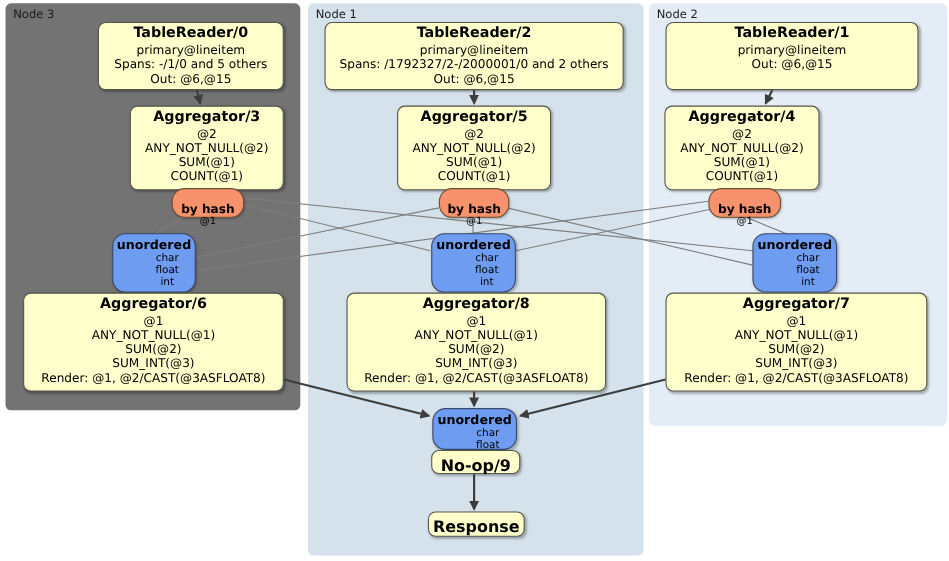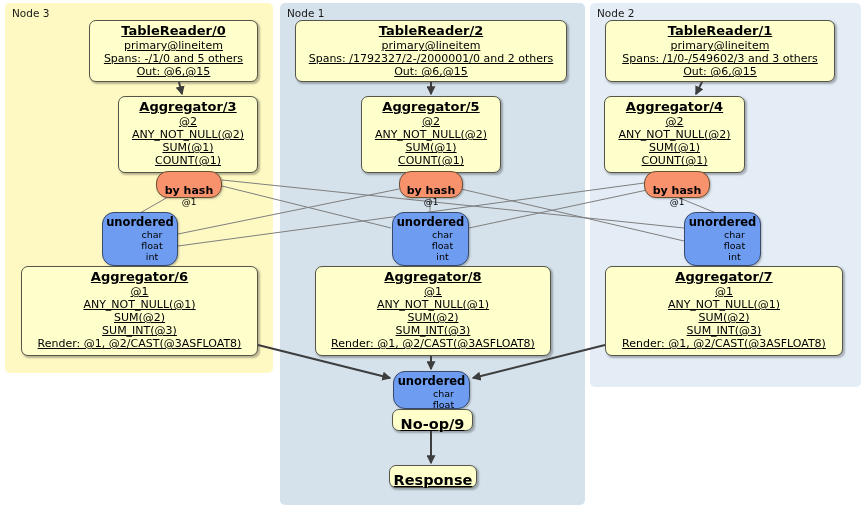--- a/index.html
+++ b/index.html
@@ -1,25 +1,25 @@
 <!DOCTYPE html>
 <html><head>
 <meta charset="utf-8">
 <style>
   html,body { margin:0; padding:0; background:#ffffff; font-family:"DejaVu Sans", sans-serif; color:#000; }
   .canvas { position:relative; width:863px; height:510px; background:#ffffff; overflow:hidden; }
 
   .region { position:absolute; border-radius:5px; z-index:1; }
-  .region-n3 { background:#fef9c3; }
+  .region-n3 { background:#737373; }
   .region-n1 { background:#d5e2eb; }
   .region-n2 { background:#e4edf6; }
   .rlabel { position:absolute; top:4px; left:7px; font-size:10.5px; color:#1a1a1a; }
 
   .ybox { position:absolute; box-sizing:border-box; background:#ffffcc; border:1px solid #55554a;
-          border-radius:7px; box-shadow:1.5px 1.5px 2px rgba(0,0,0,0.28); text-align:center; z-index:3;text-decoration:underline; }
+          border-radius:7px; box-shadow:1.5px 1.5px 2px rgba(0,0,0,0.28); text-align:center; z-index:3; }
   .btitle { font-size:13px; font-weight:bold; line-height:16px; padding-top:2px; white-space:nowrap; }
   .bline  { font-size:11px; line-height:13px; white-space:nowrap; }
 
   .router { position:absolute; box-sizing:border-box; background:#f7926c; border:1px solid #6b4f33;
             border-radius:12px; text-align:center; z-index:3; box-shadow:1px 1px 2px rgba(0,0,0,0.25); }
   .rtitle { font-size:11px; font-weight:bold; line-height:13px; padding-top:12px; }
   .rsub   { font-size:9px; line-height:10px; }
 
   .sync { position:absolute; box-sizing:border-box; background:#6d9cf1; border:1px solid #39496b;
           border-radius:12px; text-align:center; z-index:3; box-shadow:1px 1px 2px rgba(0,0,0,0.25); }
@@ -120,21 +120,20 @@
     <div class="bline">@1</div>
     <div class="bline">ANY_NOT_NULL(@1)</div>
     <div class="bline">SUM(@2)</div>
     <div class="bline">SUM_INT(@3)</div>
     <div class="bline">Render: @1, @2/CAST(@3ASFLOAT8)</div>
   </div>
 
   <div class="ybox" style="left:605px;top:20px;width:230px;height:62px">
     <div class="btitle">TableReader/1</div>
     <div class="bline">primary@lineitem</div>
-    <div class="bline">Spans: /1/0-/549602/3 and 3 others</div>
     <div class="bline">Out: @6,@15</div>
   </div>
   <div class="ybox" style="left:604px;top:96px;width:141px;height:77px">
     <div class="btitle">Aggregator/4</div>
     <div class="bline">@2</div>
     <div class="bline">ANY_NOT_NULL(@2)</div>
     <div class="bline">SUM(@1)</div>
     <div class="bline">COUNT(@1)</div>
   </div>
   <div class="router" style="left:644px;top:171px;width:66px;height:27px">

